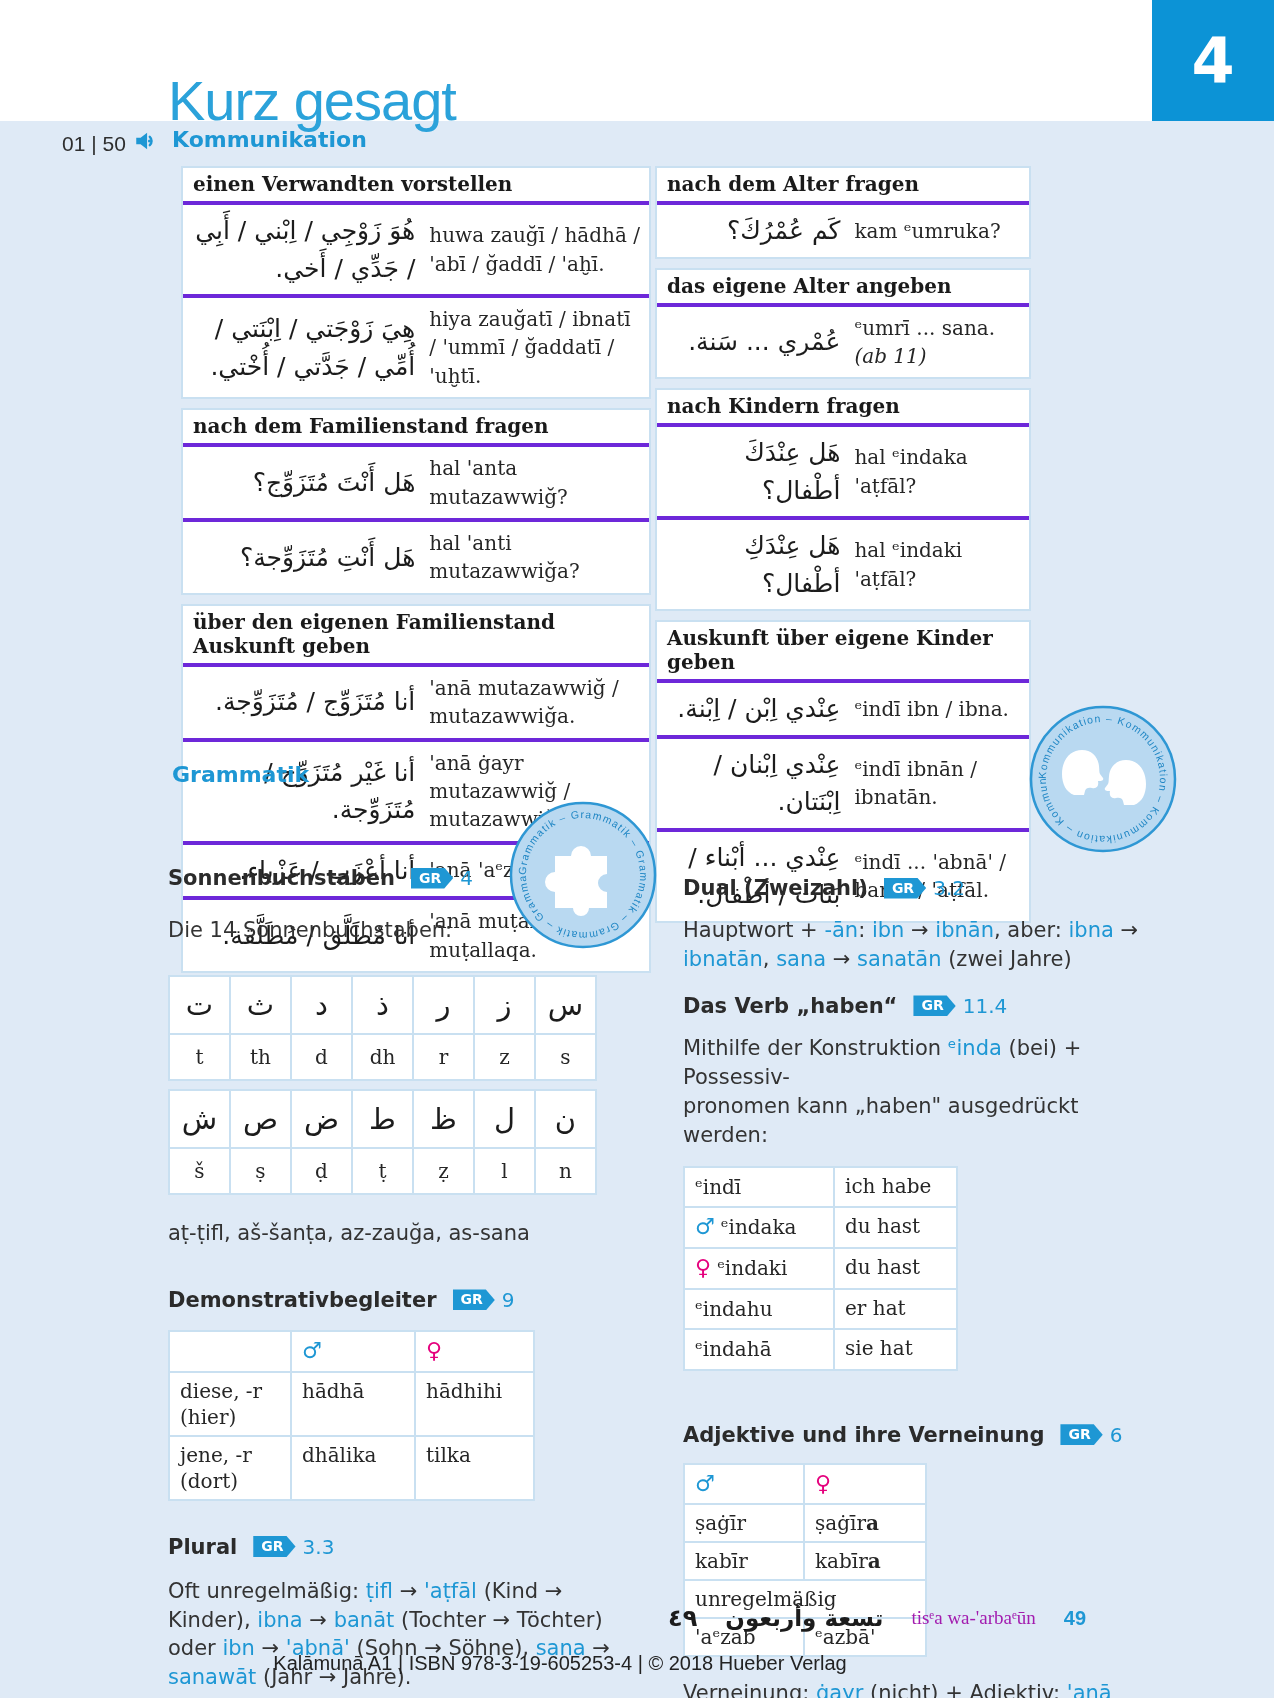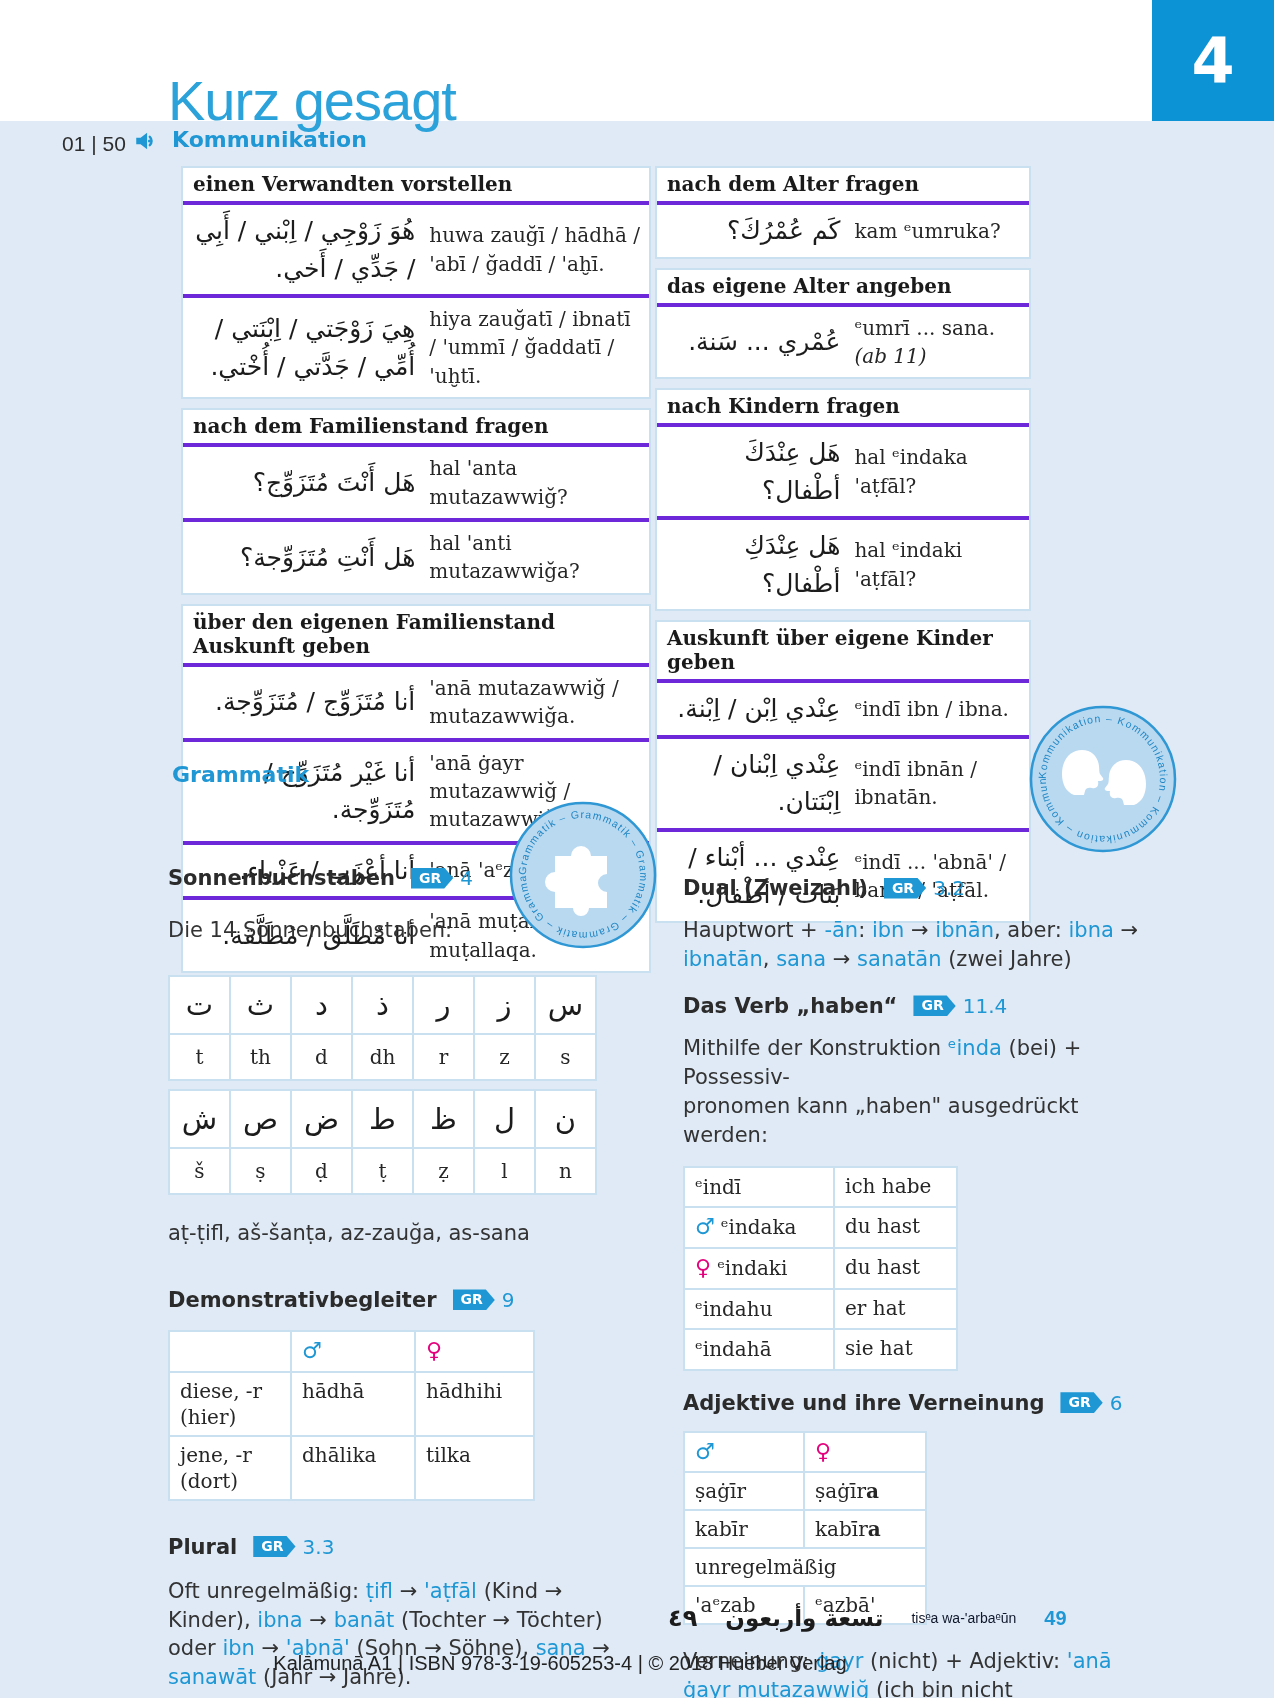--- a/index.html
+++ b/index.html
@@ -68,21 +68,21 @@
   .haben-c1{flex:0 0 148px;}
   .haben-c2{flex:1;}
   .adj-table{width:240px;}
   .adj-c1{flex:0 0 118px;}
   .adj-c2{flex:1;}
 
   
   .pageline{position:absolute;left:668px;top:1604px;display:flex;align-items:center;gap:28px;color:#1c1c1c;}
   .pl-arnum{font-size:24px;font-weight:700;direction:rtl;}
   .pl-arwords{font-size:23px;font-weight:700;direction:rtl;}
-  .pl-translit{font-size:14px;font-family:Liberation Sans, sans-serif;color:#0f172a;}
+  .pl-translit{font-size:19px;font-family:Liberation Serif, serif;color:#a21caf;}
   .pl-num{font-size:20px;font-weight:700;color:#1e97d4;margin-left:0;font-family:"Liberation Sans",sans-serif;}
   .imprint{position:absolute;left:0;top:1652px;width:1120px;text-align:center;font-size:20px;color:#222;
     font-family:"Liberation Sans",sans-serif;}
 </style>
 </head>
 <body>
 
 <div class="page">
   <div class="bg-band"></div>
 
@@ -331,21 +331,21 @@
       <div class="gtr">
         <div class="gtd haben-c1"><span class="sym"></span><span>ᵉindahu</span></div>
         <div class="gtd haben-c2">er hat</div>
       </div>
       <div class="gtr">
         <div class="gtd haben-c1"><span class="sym"></span><span>ᵉindahā</span></div>
         <div class="gtd haben-c2">sie hat</div>
       </div>
     </div>
 
-    <h3 class="gsec" style="margin-top:20px;">
+    <h3 class="gsec" style="margin-top:52px;">
       <span>Adjektive und ihre Verneinung</span>
       <span class="grbadge">GR</span>
       <span class="grnum">6</span>
     </h3>
 
     <div class="gtable adj-table" style="margin-top:16px;">
       <div class="gtr">
         <div class="gtd adj-c1"><span class="sym male">♂</span></div>
         <div class="gtd adj-c2"><span class="sym female">♀</span></div>
       </div>

